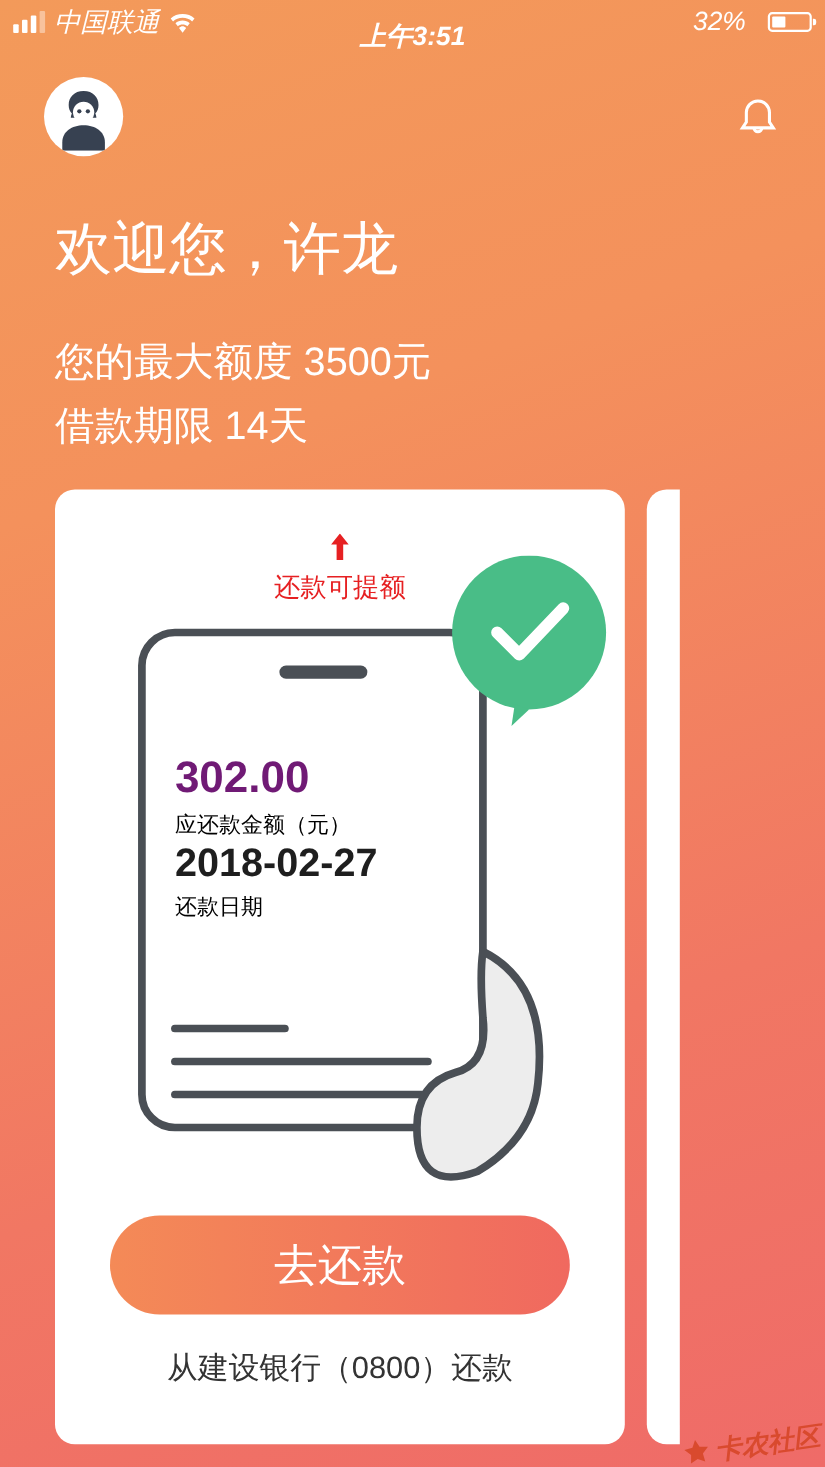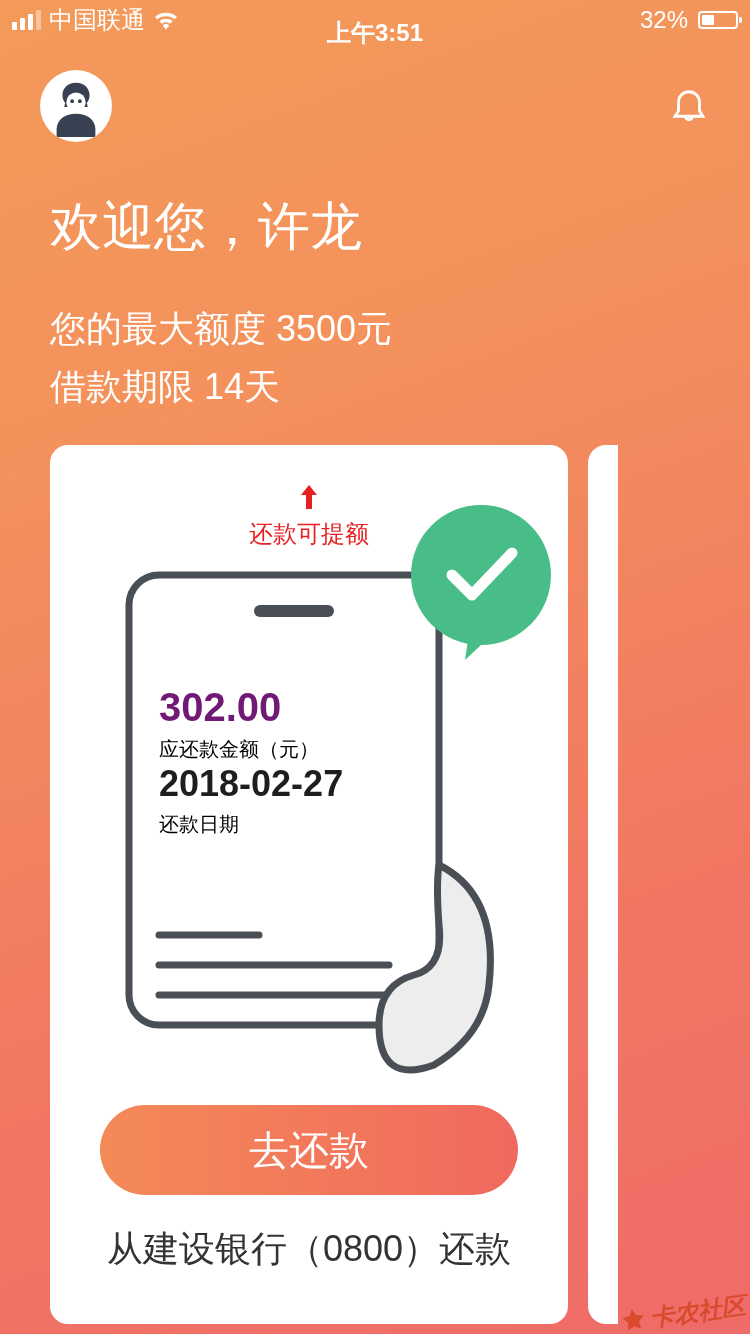--- a/index.html
+++ b/index.html
@@ -17,20 +17,21 @@
     }
     .status-bar {
       height: 40px;
       display: flex;
       align-items: center;
       justify-content: space-between;
       padding: 0 12px;
       color: #fff;
       font-size: 24px;
       font-weight: 500;
+      font-style: italic;
     }
     .status-left {
       display: flex;
       align-items: center;
       gap: 8px;
     }
     .signal {
       display: flex;
       align-items: flex-end;
       gap: 3px;
@@ -52,21 +53,21 @@
       left: 50%;
       transform: translateX(-50%);
       font-size: 24px;
       font-weight: 600;
       color: #fff;
       margin-top: 26px;
     }
     .status-right {
       display: flex;
       align-items: center;
-      gap: 10px;
+      gap: 20px;
     }
     .battery {
       width: 40px;
       height: 18px;
       border: 2px solid #fff;
       border-radius: 4px;
       position: relative;
     }
     .battery::after {
       content: "";
@@ -212,21 +213,21 @@
       color: #fff;
       font-size: 40px;
       display: flex;
       align-items: center;
       justify-content: center;
       margin-top: 10px;
       cursor: pointer;
     }
     .bank-info {
       text-align: center;
-      font-size: 36px;
+      font-size: 28px;
       color: #333;
       margin-top: 30px;
     }
     .watermark {
       position: absolute;
       right: 4px;
       bottom: 4px;
       font-size: 24px;
       color: #d94a2e;
       font-weight: 700;

